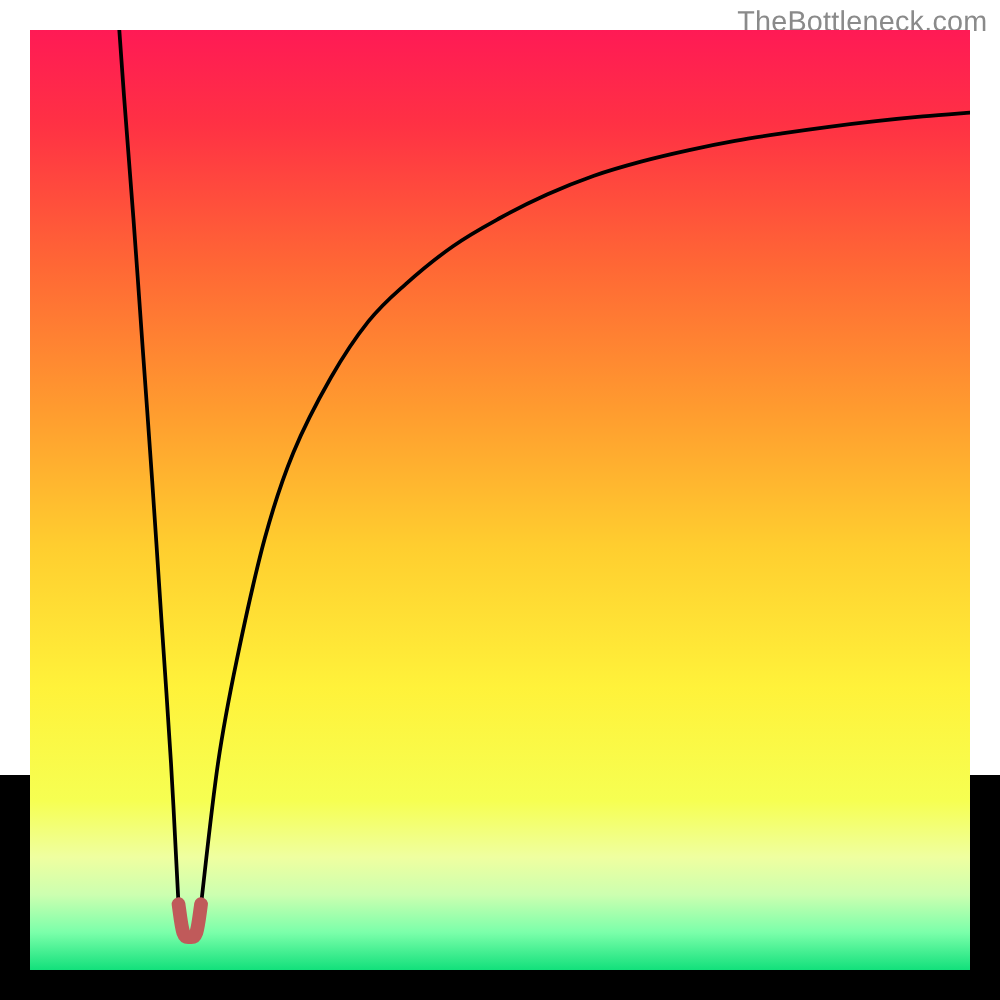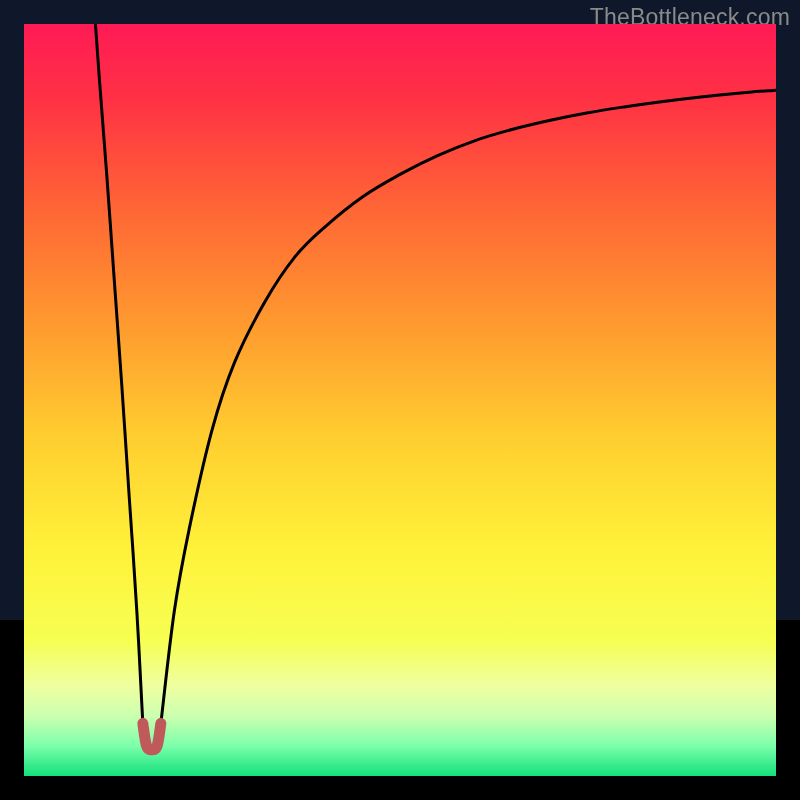--- a/index.html
+++ b/index.html
@@ -8,21 +8,21 @@
     width: 800px;
     height: 800px;
     overflow: hidden;
     background: #000;
     font-family: Arial, Helvetica, sans-serif;
   }
   .frame {
     position: absolute;
     top: 0; left: 0;
     width: 800px; height: 620px;
-    background: #0f172a;
+    background: #ffffff;
   }
   .plot-area {
     position: absolute;
     top: 24px;
     left: 24px;
     width: 752px;
     height: 752px;
     overflow: hidden;
   }
   .plot-area svg {

